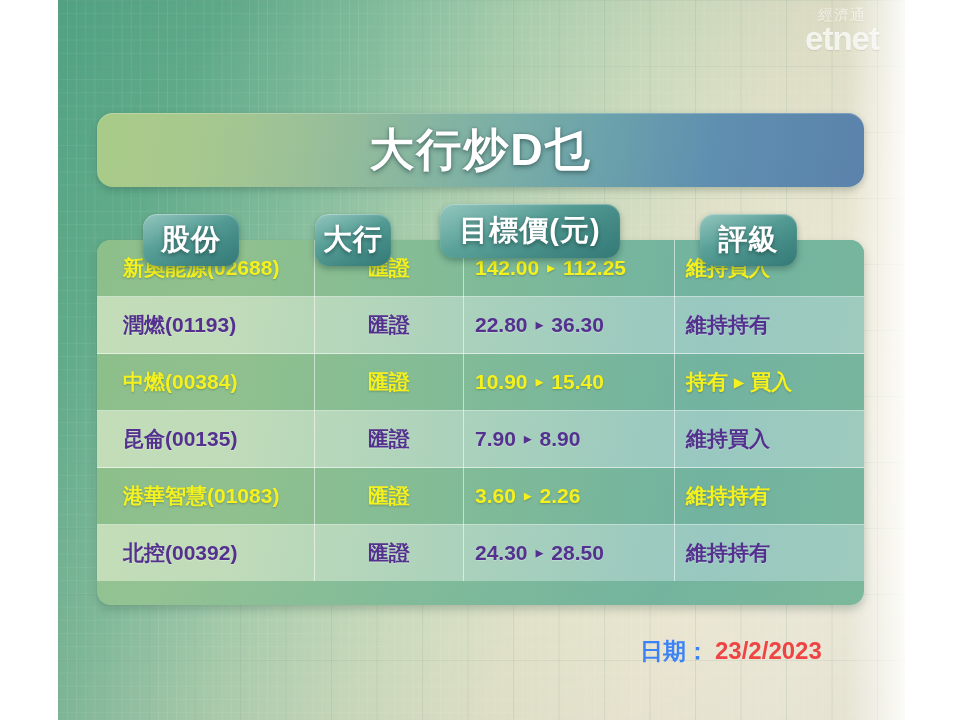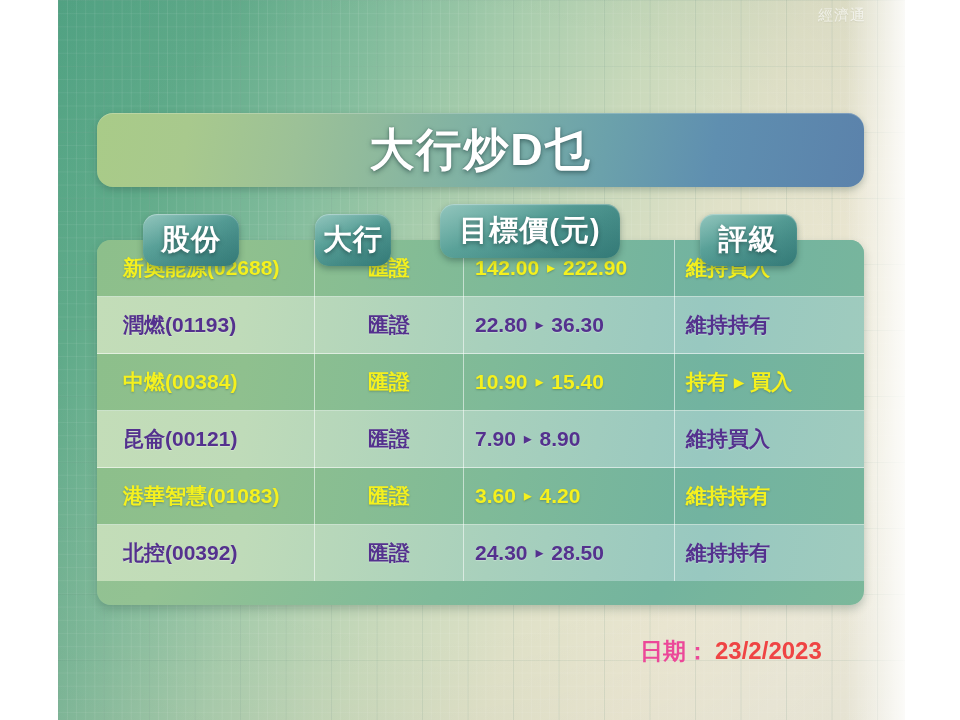--- a/index.html
+++ b/index.html
@@ -102,35 +102,36 @@
   tr.even{background:linear-gradient(100deg,#c3ddb8 0%,#bfdbb9 18%,#a8d0bc 48%,#98c8c0 74%,#a1ccbd 100%);}
   tr.odd td{color:#f5f11e;text-shadow:0 1px 2px rgba(40,70,50,.35);}
   tr.even td{color:#54318e;text-shadow:0 1px 1px rgba(255,255,255,.3);}
   .arrow{font-size:16px;padding:0 2px;position:relative;top:-2px;}
 
   
   #daterow{
     position:absolute;left:640px;top:636px;height:30px;
     display:flex;align-items:center;gap:6px;
   }
-  #date-label{color:#ec4899;font-size:23px;font-weight:700;}
+  #date-label{color:#3b82f6;font-size:23px;font-weight:700;}
   #date-value{color:#ef4444;font-size:24px;font-weight:700;}
 </style>
 </head>
 <body>
 
 <div id="stage">
 
   <div id="bg2"></div>
   <div id="grid"></div>
   <div id="vig"></div>
   <div id="fadeR"></div>
 
   <div id="logo">
     <div class="lg-cn">經濟通</div>
+    <div class="lg-main">etnet</div>
   </div>
 
   <div id="titlebar">
     <div id="title-text">大行炒D乜</div>
   </div>
 
   <div class="pill" id="pill-0">
     <span>股份</span>
   </div>
   <div class="pill" id="pill-1">
@@ -142,45 +143,45 @@
   <div class="pill" id="pill-3">
     <span>評級</span>
   </div>
 
   <div id="tablewrap">
     <table>
       <tbody id="tbody">
           <tr class="odd">
             <td class="c0">新奧能源(02688)</td>
             <td class="c1">匯證</td>
-            <td class="c2"><span>142.00</span> <span class="arrow">▸</span> <span>222.90</span></td>
+            <td class="c2"><span>142.00</span> <span class="arrow">▸</span> <span>112.25</span></td>
             <td class="c3">維持買入</td>
           </tr>
           <tr class="even">
             <td class="c0">潤燃(01193)</td>
             <td class="c1">匯證</td>
             <td class="c2"><span>22.80</span> <span class="arrow">▸</span> <span>36.30</span></td>
             <td class="c3">維持持有</td>
           </tr>
           <tr class="odd">
             <td class="c0">中燃(00384)</td>
             <td class="c1">匯證</td>
             <td class="c2"><span>10.90</span> <span class="arrow">▸</span> <span>15.40</span></td>
             <td class="c3">持有 ▸ 買入</td>
           </tr>
           <tr class="even">
-            <td class="c0">昆侖(00121)</td>
+            <td class="c0">昆侖(00135)</td>
             <td class="c1">匯證</td>
             <td class="c2"><span>7.90</span> <span class="arrow">▸</span> <span>8.90</span></td>
             <td class="c3">維持買入</td>
           </tr>
           <tr class="odd">
             <td class="c0">港華智慧(01083)</td>
             <td class="c1">匯證</td>
-            <td class="c2"><span>3.60</span> <span class="arrow">▸</span> <span>4.20</span></td>
+            <td class="c2"><span>3.60</span> <span class="arrow">▸</span> <span>2.26</span></td>
             <td class="c3">維持持有</td>
           </tr>
           <tr class="even">
             <td class="c0">北控(00392)</td>
             <td class="c1">匯證</td>
             <td class="c2"><span>24.30</span> <span class="arrow">▸</span> <span>28.50</span></td>
             <td class="c3">維持持有</td>
           </tr>
         </tbody>
     </table>

